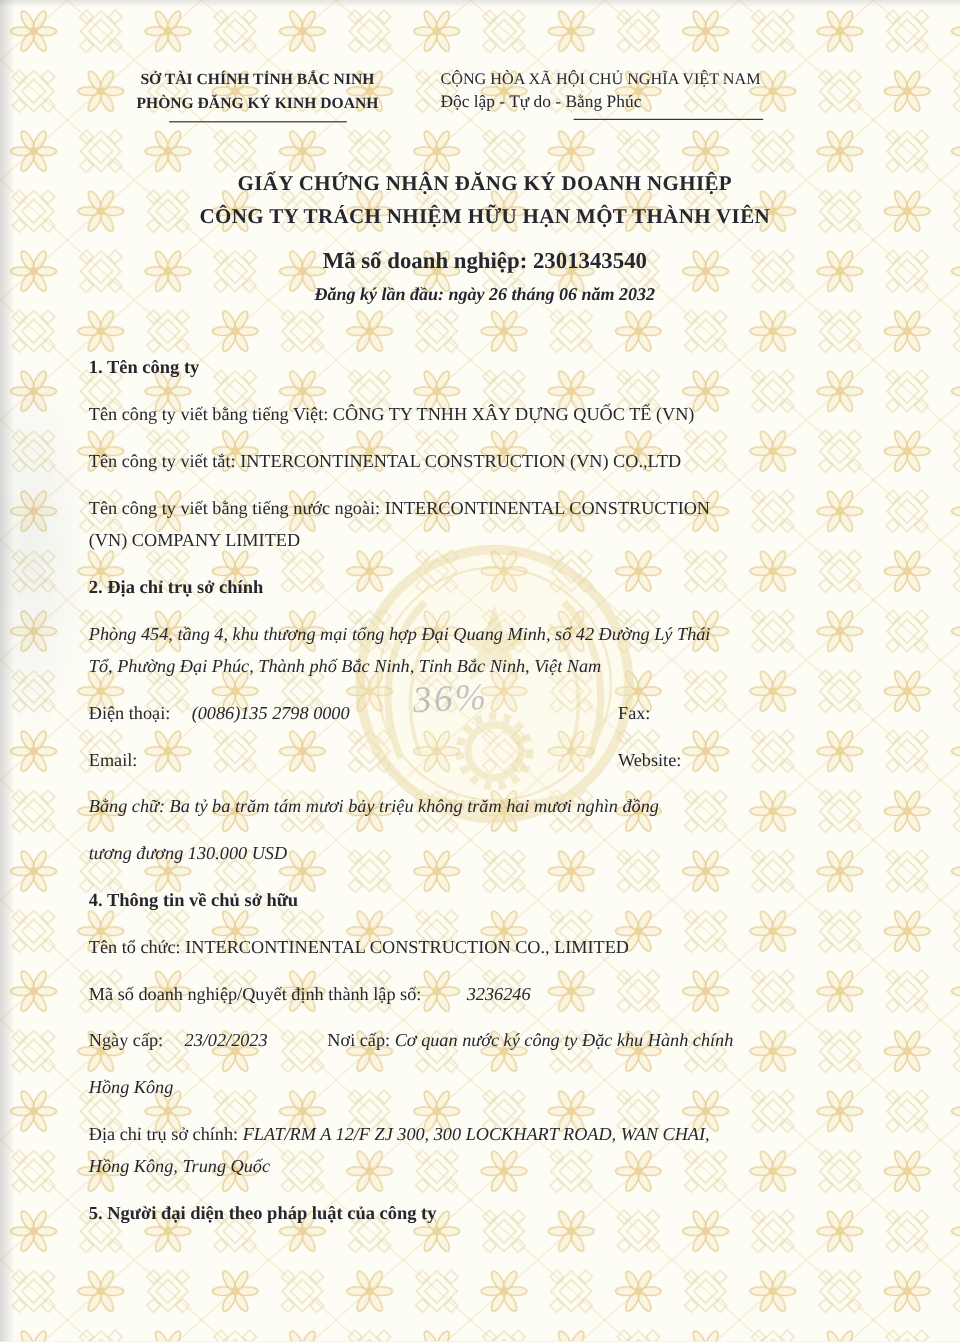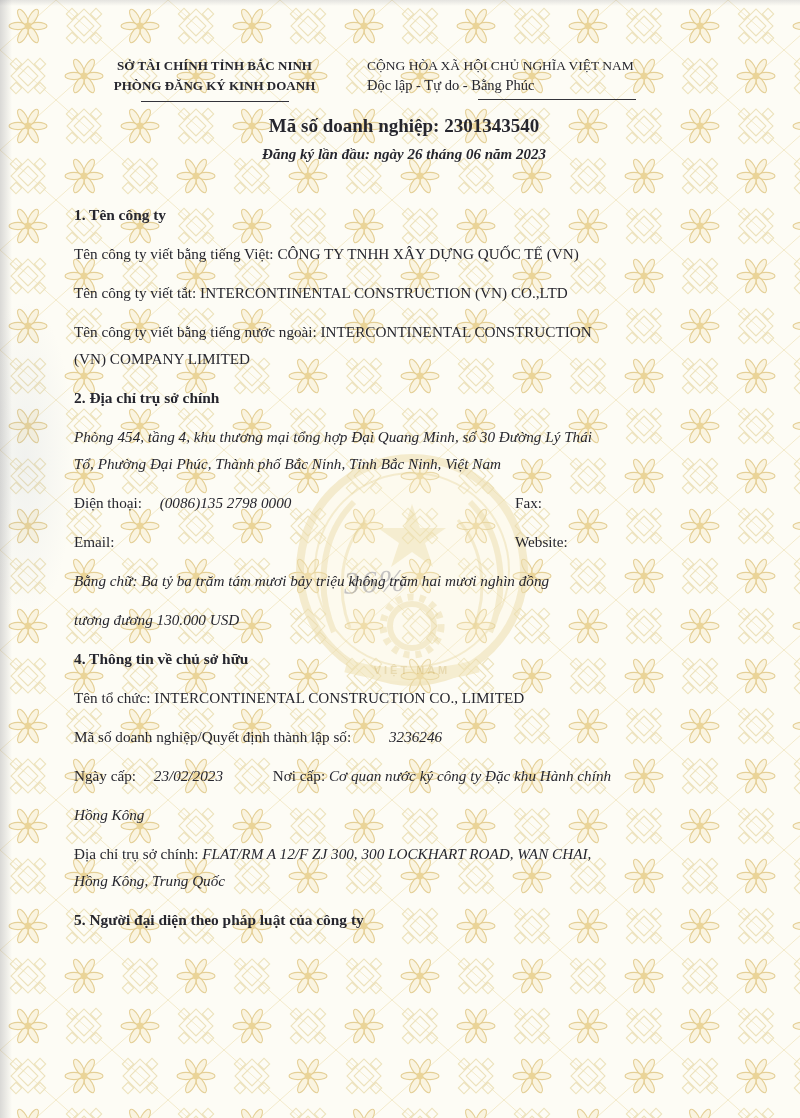--- a/index.html
+++ b/index.html
@@ -116,48 +116,52 @@
         <div>PHÒNG ĐĂNG KÝ KINH DOANH</div>
         <div class="rule rule-l"></div>
       </div>
       <div class="hdr-right">
         <div class="l1">CỘNG HÒA XÃ HỘI CHỦ NGHĨA VIỆT NAM</div>
         <div class="l2">Độc lập - Tự do - Bằng Phúc</div>
         <div class="rule rule-r"></div>
       </div>
     </div>
 
+    <div class="title">
+      <div>GIẤY CHỨNG NHẬN ĐĂNG KÝ DOANH NGHIỆP</div>
+      <div>CÔNG TY TRÁCH NHIỆM HỮU HẠN MỘT THÀNH VIÊN</div>
+    </div>
 
     <div class="code-line">
       <span>Mã số doanh nghiệp:</span>
       <span>2301343540</span>
     </div>
 
-    <div class="reg-line">Đăng ký lần đầu: ngày 26 tháng 06 năm 2023</div>
+    <div class="reg-line">Đăng ký lần đầu: ngày 26 tháng 06 năm 2032</div>
 
     <div class="docbody">
 
       <p class="sec-h">1. Tên công ty</p>
       <p>
         <span>Tên công ty viết bằng tiếng Việt:</span>
         <span>CÔNG TY TNHH XÂY DỰNG QUỐC TẾ (VN)</span>
       </p>
       <p>
         <span>Tên công ty viết tắt:</span>
         <span>INTERCONTINENTAL CONSTRUCTION (VN) CO.,LTD</span>
       </p>
       <p>
         <span>Tên công ty viết bằng tiếng nước ngoài:</span>
         <span>INTERCONTINENTAL CONSTRUCTION</span><br>
         <span>(VN) COMPANY LIMITED</span>
       </p>
 
       <p class="sec-h mt4">2. Địa chỉ trụ sở chính</p>
       <p class="it addr mt4">
-        <span>Phòng 454, tầng 4, khu thương mại tổng hợp Đại Quang Minh, số 30 Đường Lý Thái</span><br>
+        <span>Phòng 454, tầng 4, khu thương mại tổng hợp Đại Quang Minh, số 42 Đường Lý Thái</span><br>
         <span>Tổ, Phường Đại Phúc, Thành phố Bắc Ninh, Tỉnh Bắc Ninh, Việt Nam</span>
       </p>
       <p class="row2 mt4">
         <span>Điện thoại:</span><span class="sp"></span>
         <span class="it">(0086)135 2798 0000</span>
         <span class="col2">Fax:</span>
       </p>
       <p class="row2">
         <span>Email:</span>
         <span class="col2">Website:</span>

